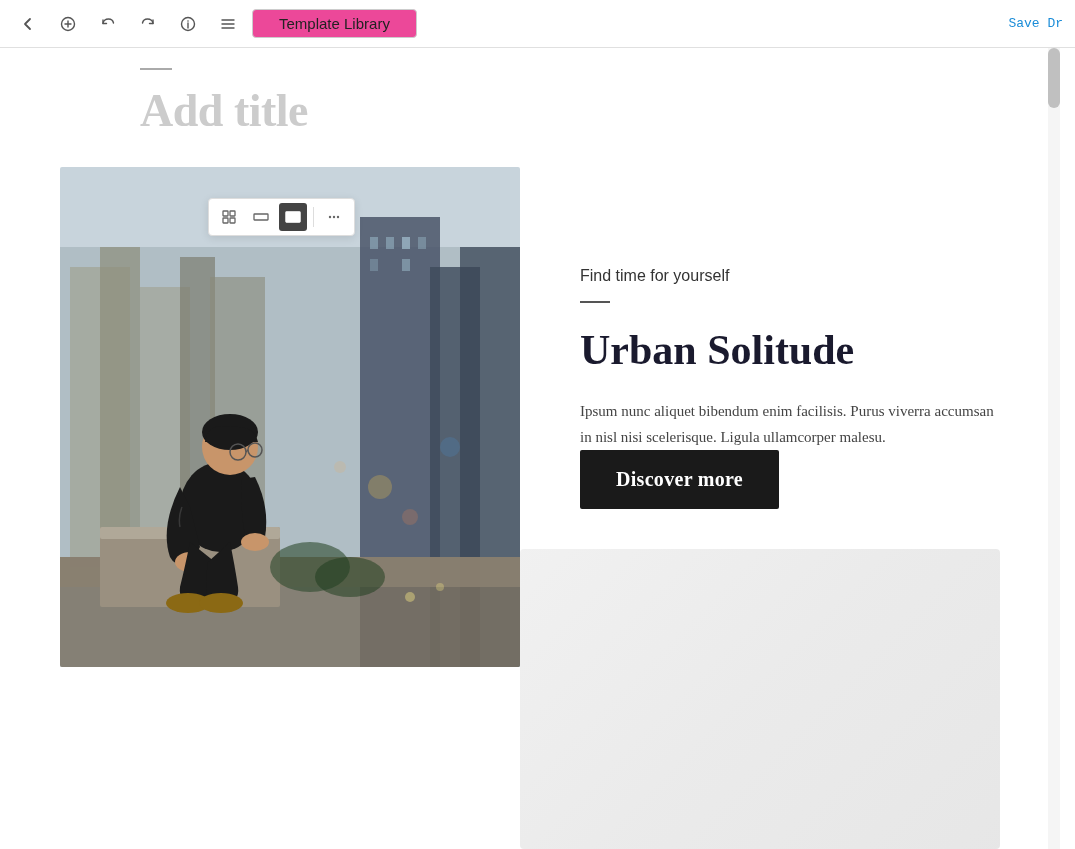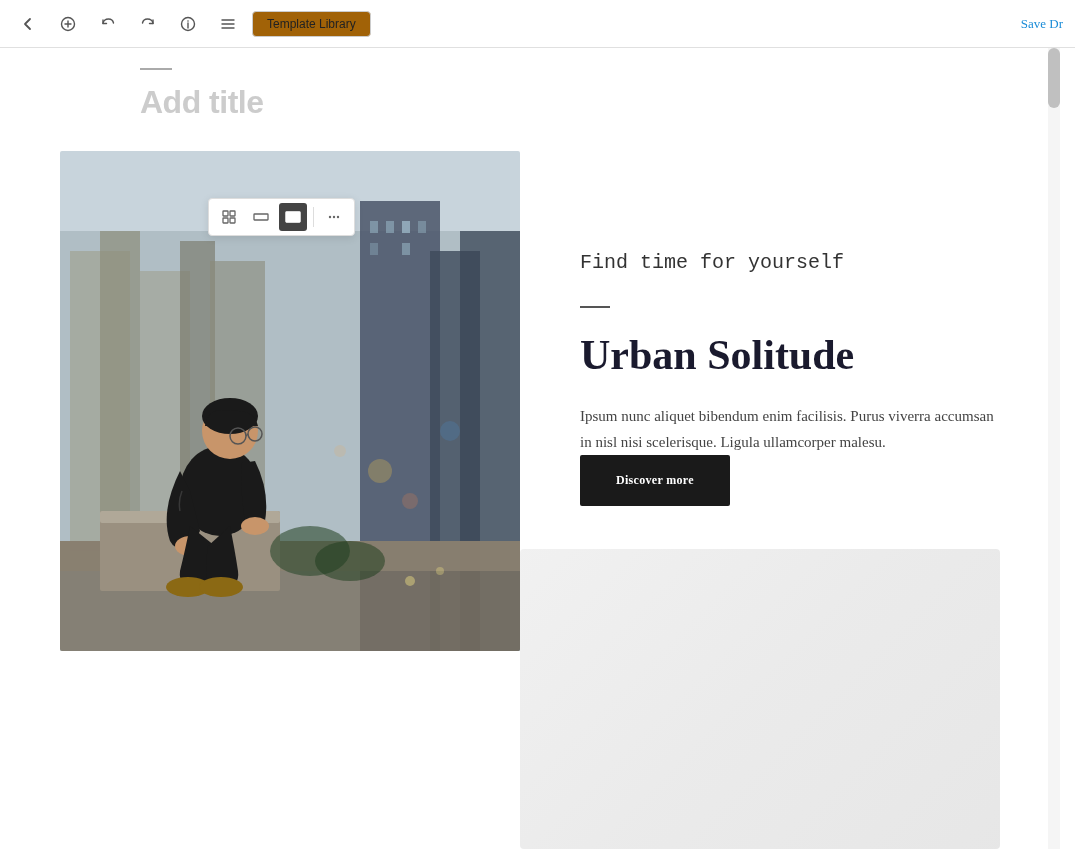--- a/index.html
+++ b/index.html
@@ -36,32 +36,32 @@
       cursor: pointer;
       display: flex;
       align-items: center;
       justify-content: center;
       border-radius: 4px;
       color: #555;
       font-size: 16px;
     }
     .toolbar-template-btn {
       border: 1px solid #ccc;
-      background: #a16207;
+      background: #ec4899;
       border-radius: 4px;
-      padding: 5px 14px;
-      font-size: 12px;
+      padding: 5px 26px;
+      font-size: 15px;
       cursor: pointer;
       color: #222;
     }
     .toolbar-spacer { flex: 1; }
     .toolbar-save {
       color: #1a8cd8;
       font-size: 13px;
-      font-family: Liberation Serif, serif;
+      font-family: Liberation Mono, monospace;
       border: none;
       background: transparent;
       cursor: pointer;
     }
 
     
     .canvas-area {
       position: relative;
       width: 1060px;
       height: 801px;
@@ -93,24 +93,24 @@
       padding: 20px 140px 0 140px;
       text-align: left;
     }
     .title-divider {
       width: 32px;
       height: 2px;
       background: #aaa;
       margin-bottom: 14px;
     }
     .add-title-text {
-      font-size: 32px;
+      font-size: 46px;
       font-weight: 700;
       color: #ccc;
-      font-family: Liberation Sans, sans-serif;
+      font-family: Liberation Serif, serif;
       letter-spacing: -0.5px;
     }
 
     
     .floating-toolbar {
       position: absolute;
       top: 150px;
       left: 208px;
       display: flex;
       align-items: center;
@@ -164,24 +164,24 @@
       overflow: hidden;
       position: relative;
     }
 
     
     .right-content {
       flex: 1;
       padding-top: 100px;
     }
     .tagline {
-      font-family: Liberation Mono, monospace;
-      font-size: 20px;
+      font-family: Liberation Sans, sans-serif;
+      font-size: 16px;
       color: #333;
-      margin-bottom: 32px;
+      margin-bottom: 16px;
       font-style: normal;
     }
     .content-divider {
       width: 30px;
       height: 2px;
       background: #555;
       margin-bottom: 24px;
     }
     .main-heading {
       font-family: Georgia, serif;
@@ -195,21 +195,21 @@
       font-family: Georgia, serif;
       font-size: 15px;
       color: #444;
       line-height: 1.7;
     }
     .discover-btn {
       background: #1a1a1a;
       color: #fff;
       border: none;
       padding: 18px 36px;
-      font-size: 12px;
+      font-size: 20px;
       font-family: Georgia, serif;
       font-weight: 600;
       cursor: pointer;
       border-radius: 2px;
       letter-spacing: 0.3px;
     }
 
     
     .bg-watermark {
       position: absolute;

